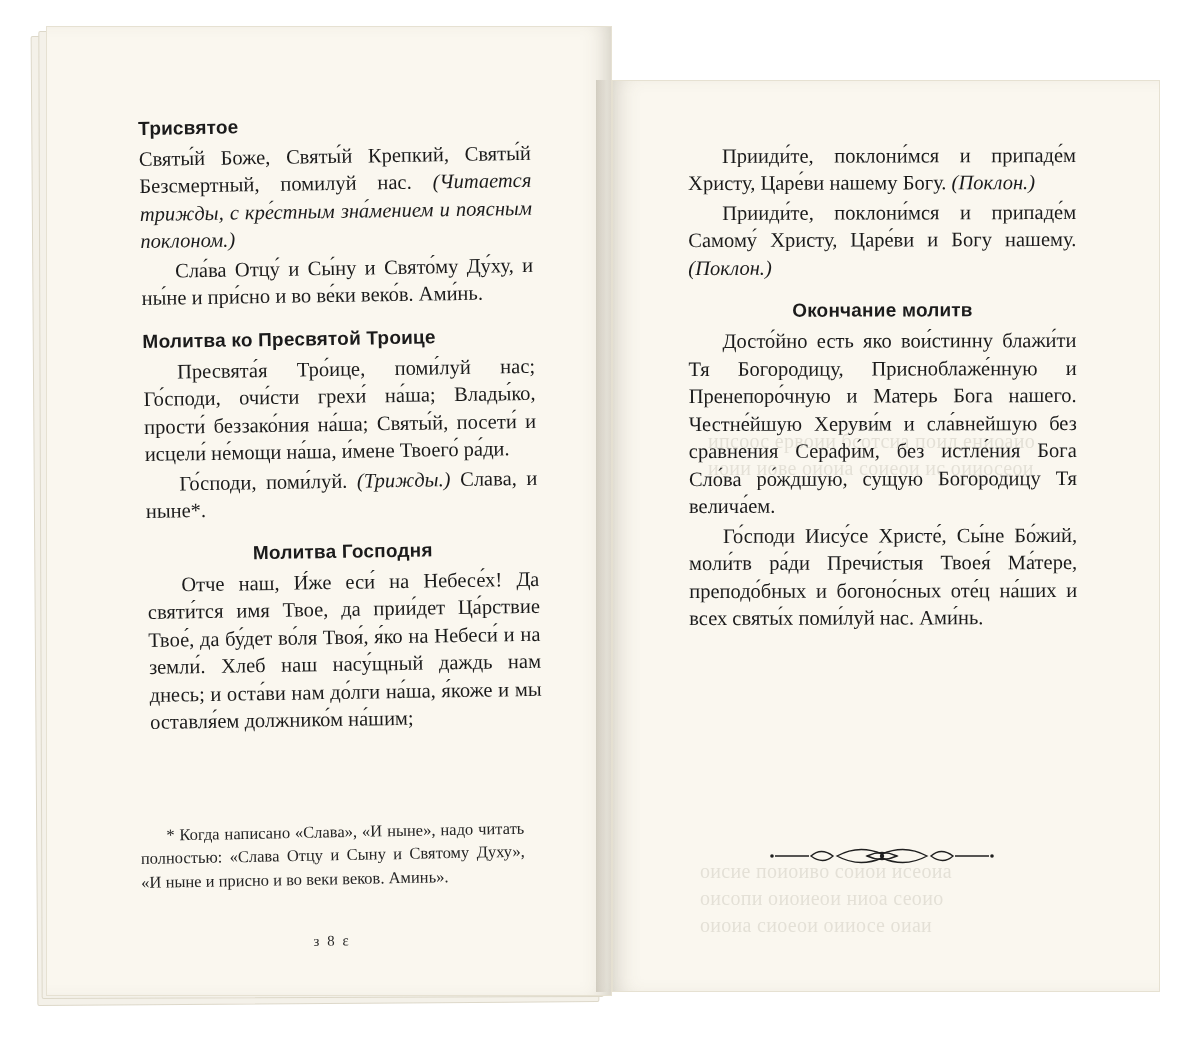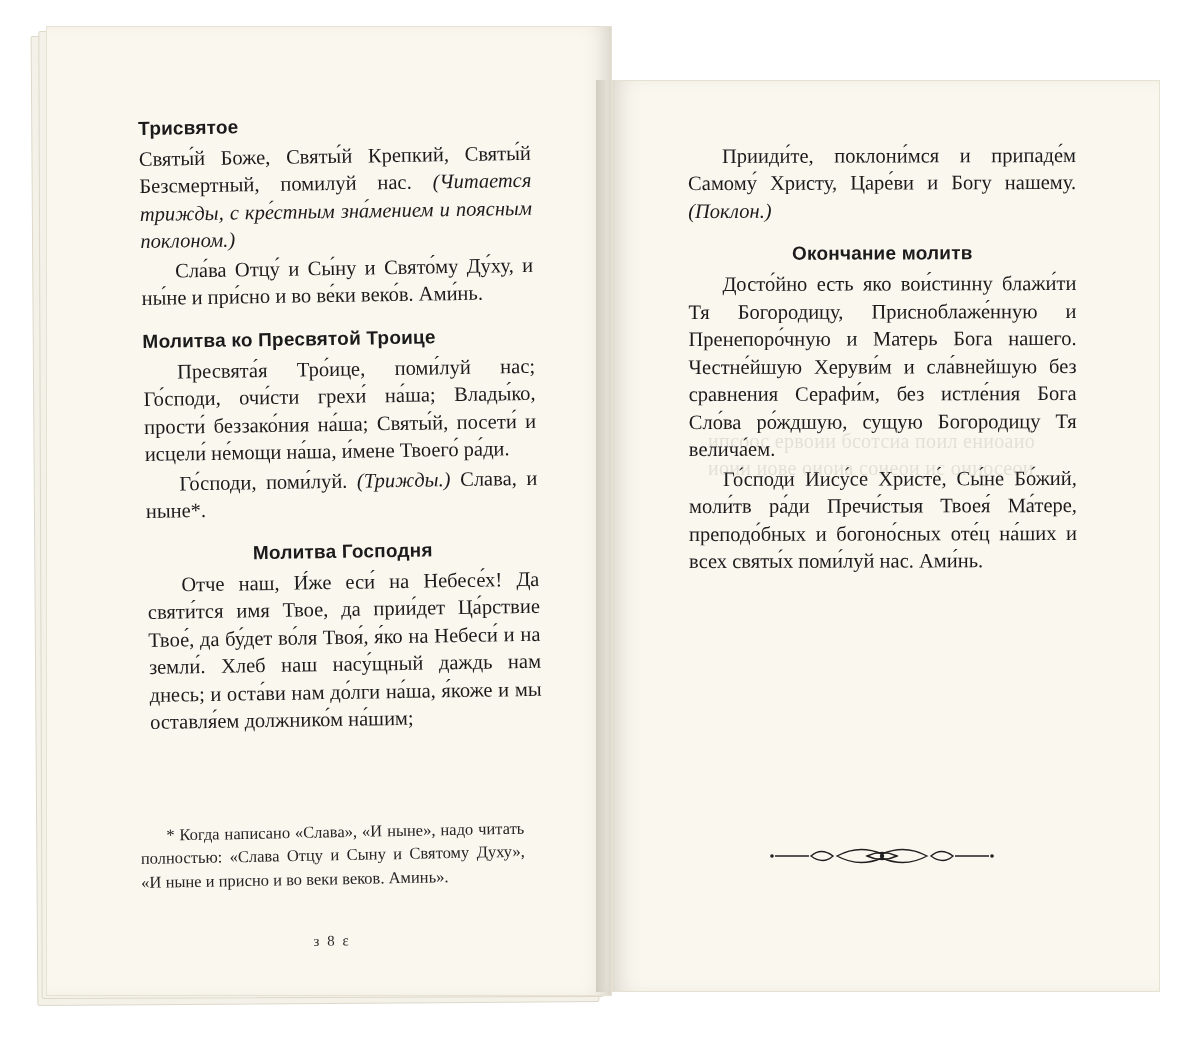--- a/index.html
+++ b/index.html
@@ -183,20 +183,25 @@
     <div class="stack s2"></div>
 
     <div class="page left"></div>
     <div class="page right"></div>
     <div class="gutter"></div>
 
     <div class="showthru a">
       ипсоос ервоии бсотсиа поил ениоаио<br>
       иоии иове оиоиа соиеои ис оииосеои
     </div>
+    <div class="showthru b">
+      оисие поиоиво соиои исеоиа<br>
+      оисопи оиоиеои ниоа сеоио<br>
+      оиоиа сиоеои оииосе оиаи
+    </div>
 
     <div class="col left-col">
 
       <h2 class="head">Трисвятое</h2>
       <p class="par noindent">
         <span>Святы́й Боже, Святы́й Крепкий, Святы́й Безсмертный, помилуй нас. <span class="it">(Читается трижды, с кре́стным зна́мением и поясным поклоном.)</span></span>
       </p>
       <p class="par">
         <span>Сла́ва Отцу́ и Сы́ну и Свято́му Ду́ху, и ны́не и при́сно и во ве́ки веко́в. Ами́нь.</span>
       </p>
@@ -218,20 +223,23 @@
 
     <div class="footnote">
       <div class="rule"></div>
       <p>* Когда написано «Слава», «И ныне», надо читать полностью: «Слава Отцу и Сыну и Святому Духу», «И ныне и присно и во веки веков. Аминь».</p>
     </div>
 
     <div class="folio">з 8 ε</div>
 
     <div class="col right-col">
 
+      <p class="par">
+        <span>Прииди́те, поклони́мся и припаде́м Христу, Царе́ви нашему Богу. <span class="it">(Поклон.)</span></span>
+      </p>
       <p class="par">
         <span>Прииди́те, поклони́мся и припаде́м Самому́ Христу, Царе́ви и Богу нашему. <span class="it">(Поклон.)</span></span>
       </p>
 
       <h2 class="head center spaced">Окончание молитв</h2>
       <p class="par">
         <span>Досто́йно есть яко вои́стинну блажи́ти Тя Богородицу, Присноблаже́нную и Пренепоро́чную и Матерь Бога нашего. Честне́йшую Херуви́м и сла́внейшую без сравнения Серафи́м, без истле́ния Бога Сло́ва ро́ждшую, сущую Богородицу Тя велича́ем.</span>
       </p>
       <p class="par" style="">
         <span>Го́споди Иису́се Христе́, Сы́не Бо́жий, моли́тв ра́ди Пречи́стыя Твоея́ Ма́тере, преподо́бных и богоно́сных оте́ц на́ших и всех святы́х поми́луй нас. Ами́нь.</span>

